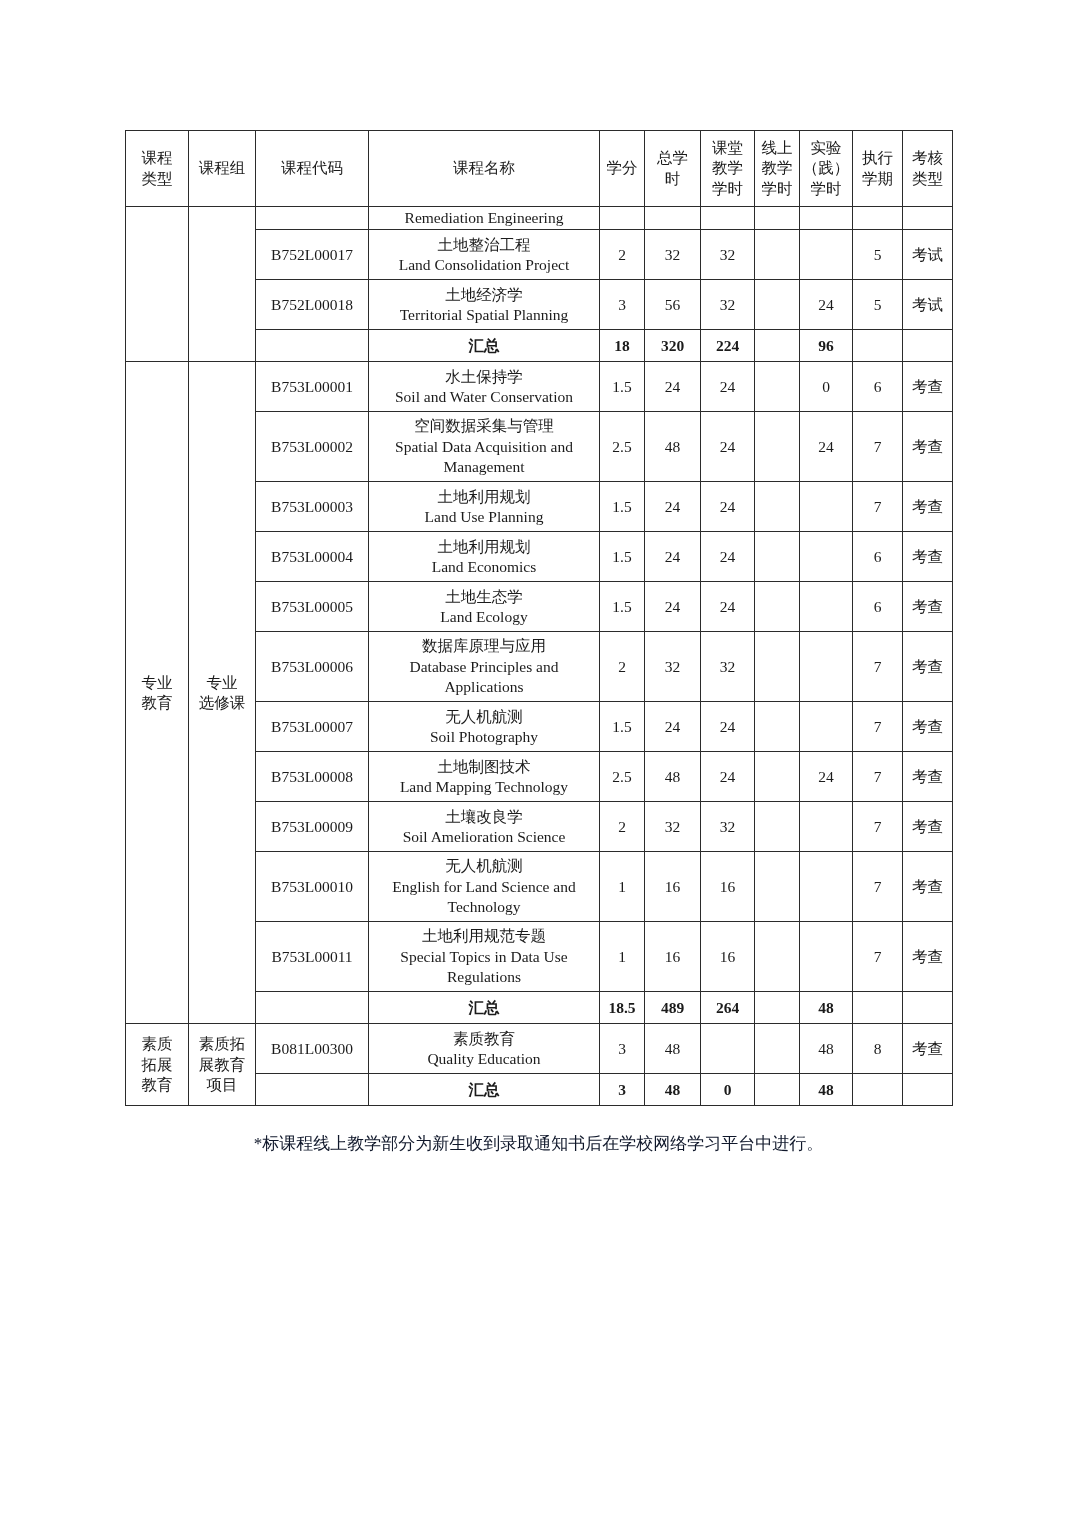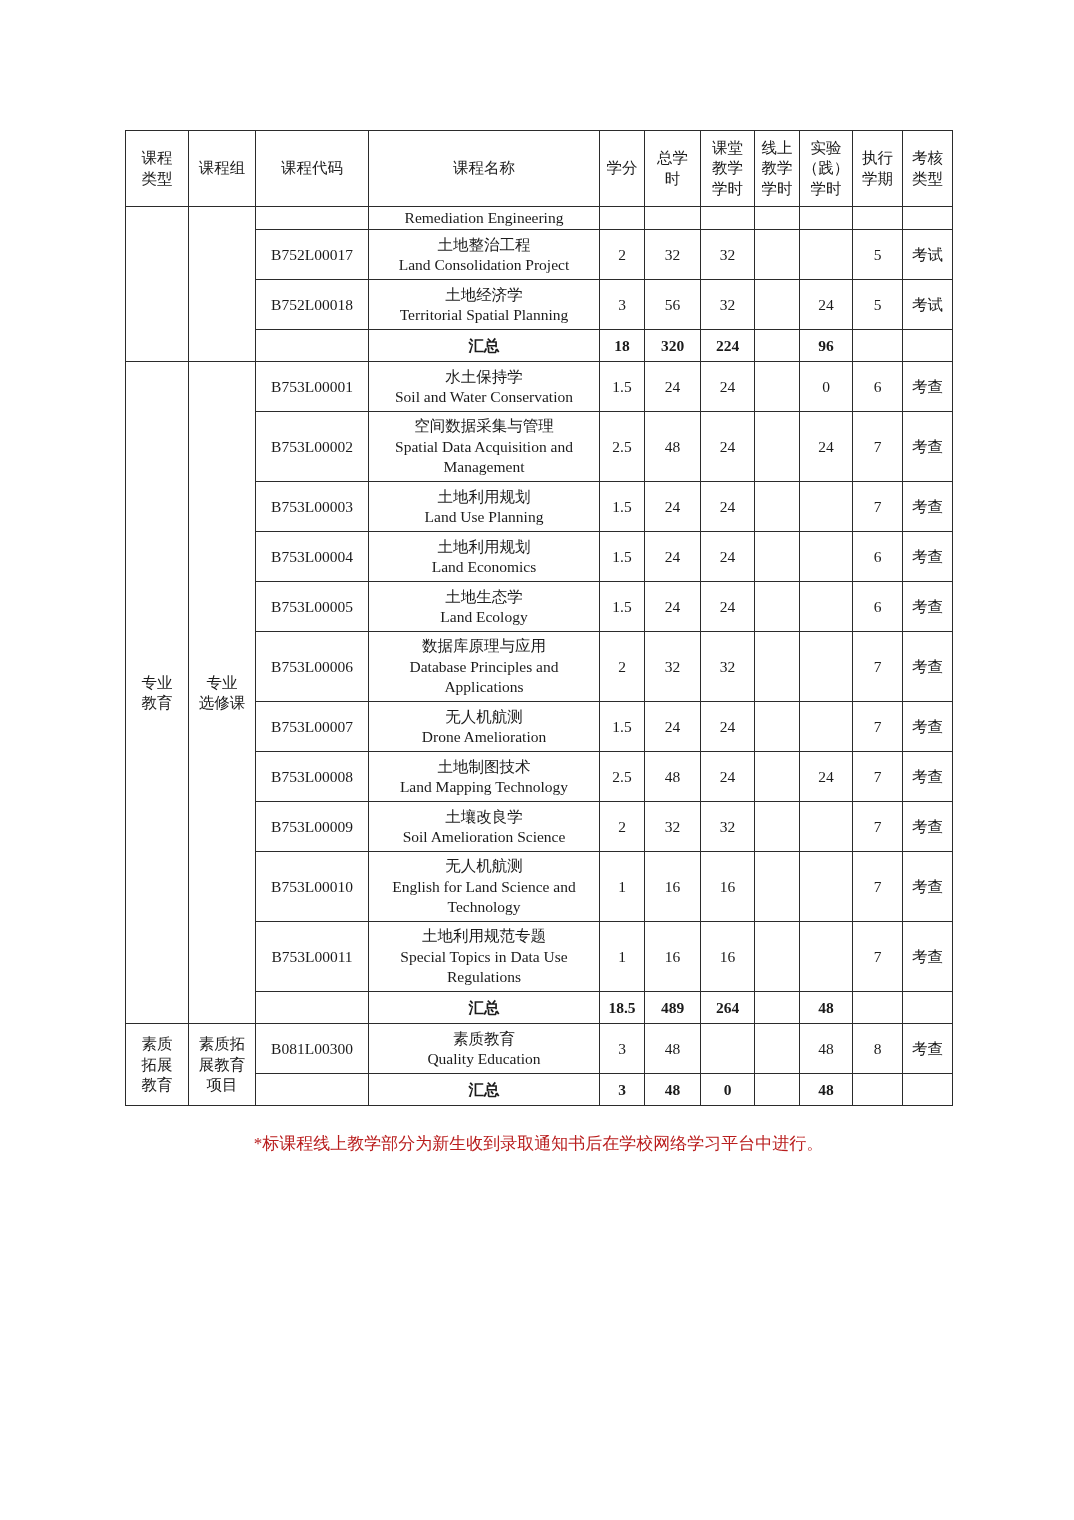--- a/index.html
+++ b/index.html
@@ -39,21 +39,21 @@
   .r-m { height: 50px; }
   .r-l { height: 70px; }
   .r-t { height: 32px; }
   tr.total td { font-weight: bold; margin-left: 16px; }
   .footnote {
     position: absolute;
     left: 125px; top: 1132px;
     width: 827px;
     text-align: center;
     font-size: 17px;
-    color: #b91c1c;
+    color: #0f172a;
   }
 </style>
 </head>
 <body>
 
 <div class="page">
 
   <table class="plan">
     <colgroup>
       <col style="width:63px">
@@ -263,21 +263,21 @@
       <td>32</td>
       <td></td>
       <td></td>
       <td>7</td>
       <td>考查</td>
     </tr>
     <tr class="r-m">
       <td>B753L00007</td>
       <td>
             <div>无人机航测</div>
-            <div>Drone Amelioration</div>
+            <div>Soil Photography</div>
           </td>
       <td>1.5</td>
       <td>24</td>
       <td>24</td>
       <td></td>
       <td></td>
       <td>7</td>
       <td>考查</td>
     </tr>
     <tr class="r-m">

